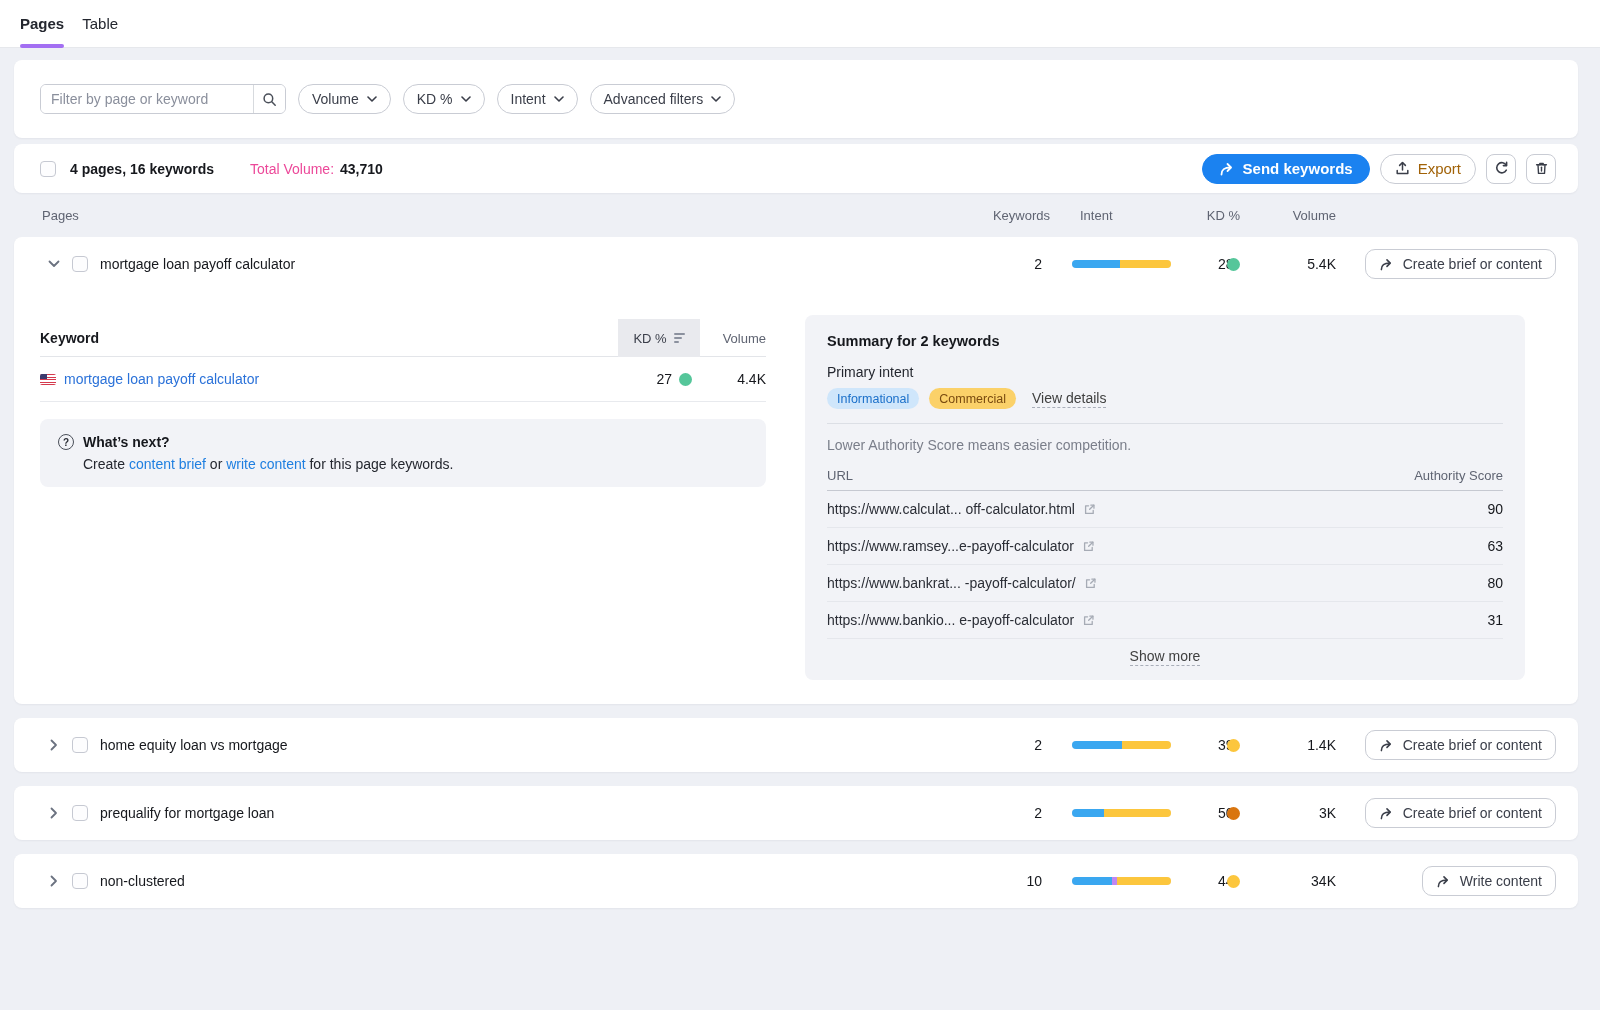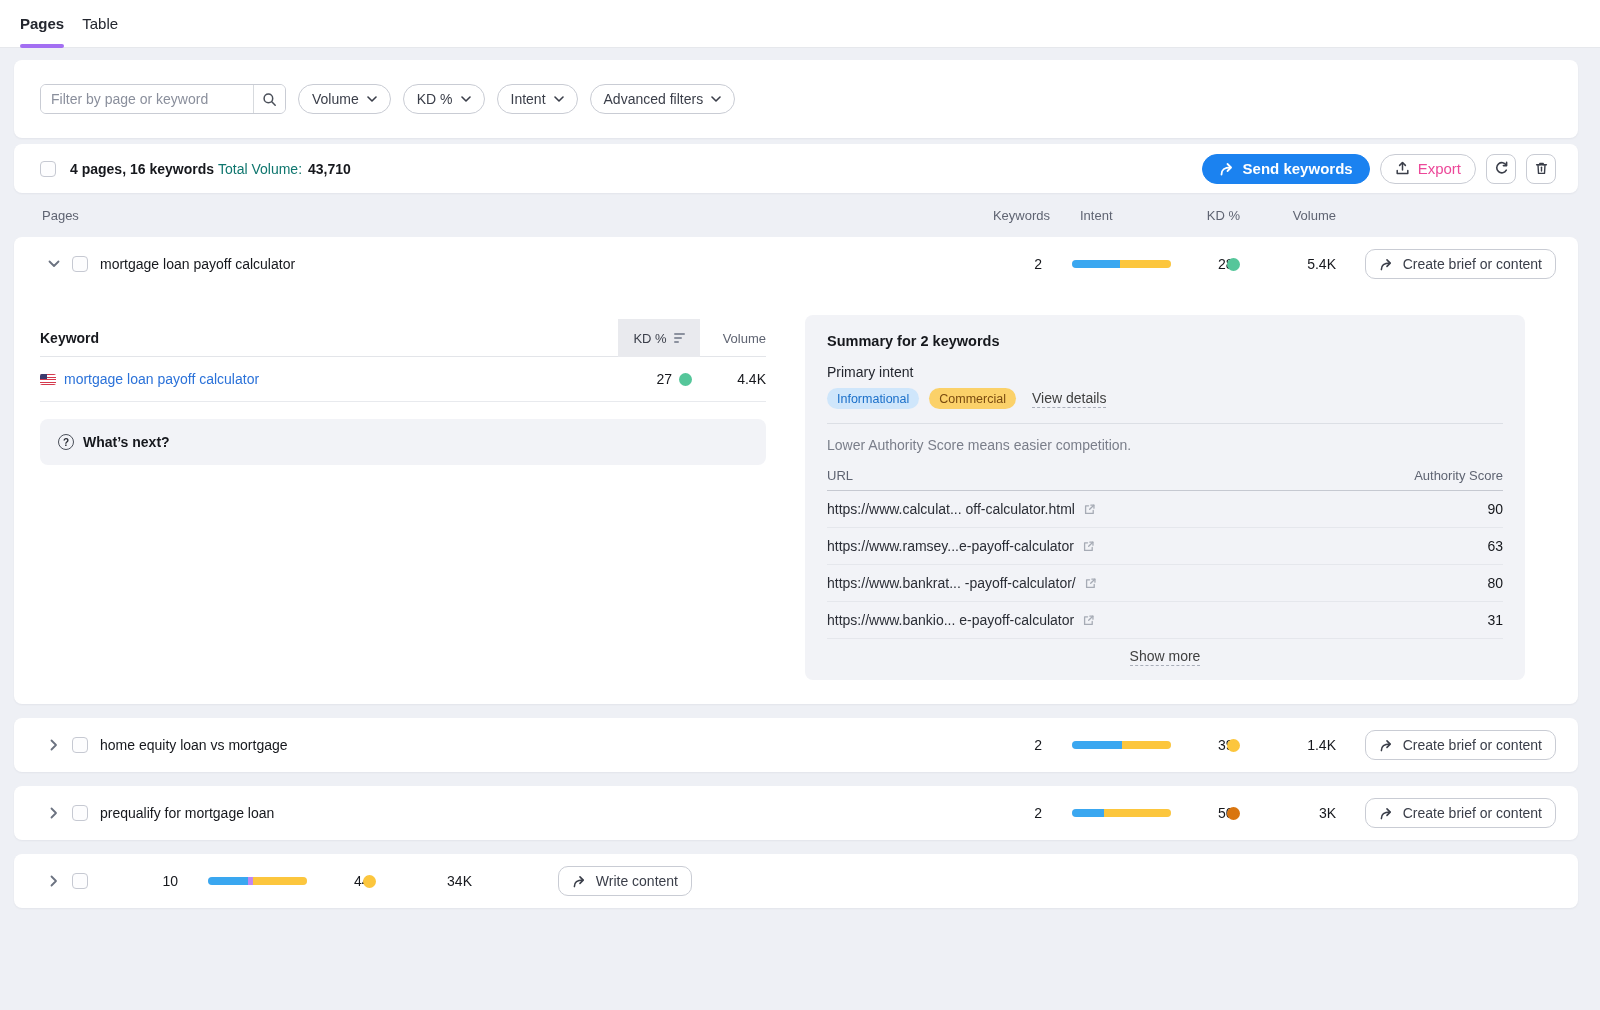--- a/index.html
+++ b/index.html
@@ -33,28 +33,28 @@
                 display:flex; align-items:center; justify-content:center; cursor:pointer; }
   .chip { height:30px; border:1px solid #c9ccd4; border-radius:15px; background:#fff;
           display:flex; align-items:center; gap:8px; padding:0 13px; margin-left:12px;
           font-size:14px; color:#3a3e49; font-family:inherit; cursor:pointer; }
   
   .toolbar-card { margin-top:6px; height:49px; display:flex; align-items:center;
                   padding:0 22px 0 26px; }
   .cb { appearance:none; -webkit-appearance:none; width:16px; height:16px;
         border:1px solid #c6c9d2; border-radius:4px; background:#fdfdfe; cursor:pointer; flex:none; }
   .tb-strong { font-weight:700; margin-left:14px; }
-  .tb-label { color:#0f766e; margin-left:4px; }
+  .tb-label { color:#ec4899; margin-left:36px; }
   .tb-value { font-weight:700; margin-left:6px; }
   .tb-spacer { flex:1; }
   .btn { display:flex; align-items:center; justify-content:center; gap:8px; height:30px;
          border-radius:15px; font-size:15px; font-family:inherit; cursor:pointer; }
   .btn-primary { background:#1b82f0; border:1px solid #1b82f0; color:#fff; font-weight:700;
                  padding:0 16px; }
-  .btn-light { background:#fff; border:1px solid #c9ccd4; color:#ec4899; padding:0 14px;
+  .btn-light { background:#fff; border:1px solid #c9ccd4; color:#a16207; padding:0 14px;
                margin-left:10px; }
   .btn-ico { width:30px; height:30px; border-radius:8px; border:1px solid #c9ccd4;
              background:#fff; display:flex; align-items:center; justify-content:center;
              margin-left:10px; cursor:pointer; }
   
   .thead { display:flex; align-items:center; height:44px; margin:0 22px 0 14px;
            padding:0 22px 0 28px; color:#5f6472; font-size:13px; }
   .thead .h-pages { flex:1; }
   .h-kw   { width:90px;  text-align:right; white-space:nowrap; }
   .h-int  { width:99px;  margin-left:30px; }
@@ -286,20 +286,23 @@
           <span class="dot" style="margin-left: 0px; background: rgb(85, 198, 154);"></span>
         </span>
         <span class="kwt-vol">4.4K</span>
       </div>
 
       <div class="whatsnext">
         <div class="wn-titlerow">
           <span class="qmark"></span>
           <span class="wn-title">What’s next?</span>
         </div>
+        <div class="wn-text">
+          <span>Create </span><a class="inline-link">content brief</a><span> or </span><a class="inline-link">write content</a><span> for this page keywords.</span>
+        </div>
       </div>
     </div>
 
     <div class="sumpanel">
       <div class="sum-title">Summary for 2 keywords</div>
       <div class="sum-label">Primary intent</div>
       <div class="badge-row">
         <span class="badge badge-info">Informational</span>
         <span class="badge badge-comm">Commercial</span>
         <span class="dashed-link">View details</span>
@@ -422,20 +425,21 @@
 </div>
 
 <div class="card pagecard">
   <div class="prow">
     <button class="exp-btn">
       <svg width="8" height="12" viewBox="0 0 8 12" fill="none" stroke="#6b7280" stroke-width="1.8" stroke-linecap="round" stroke-linejoin="round">
           <polyline points="1.5,1.5 6,6 1.5,10.5"></polyline>
         </svg>
     </button>
     <input type="checkbox" class="cb" style="">
+    <span class="plabel">non-clustered</span>
     <span class="m-kw">10</span>
     <span class="m-bar">
         <div style="width: 40%; background: rgb(58, 167, 240);"></div>
         <div style="width: 5%; background: rgb(192, 134, 242);"></div>
         <div style="width: 55%; background: rgb(252, 198, 61);"></div>
       </span>
     <span class="m-kd">44</span>
     <span class="dot" style="background: rgb(252, 198, 61);"></span>
     <span class="m-vol">34K</span>
     <span class="m-act">

